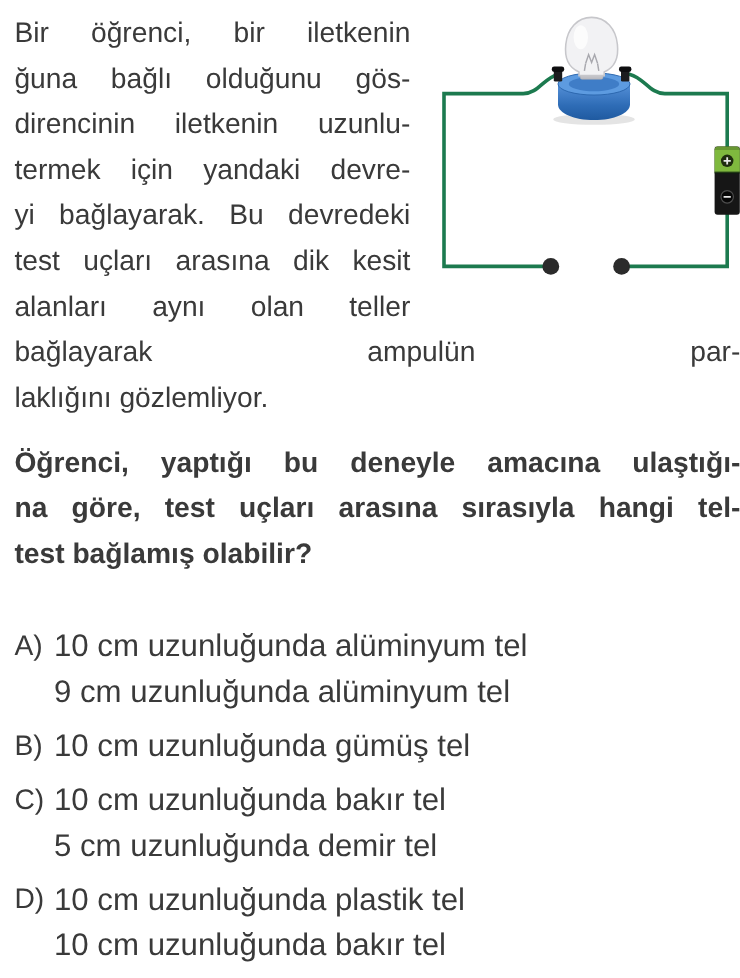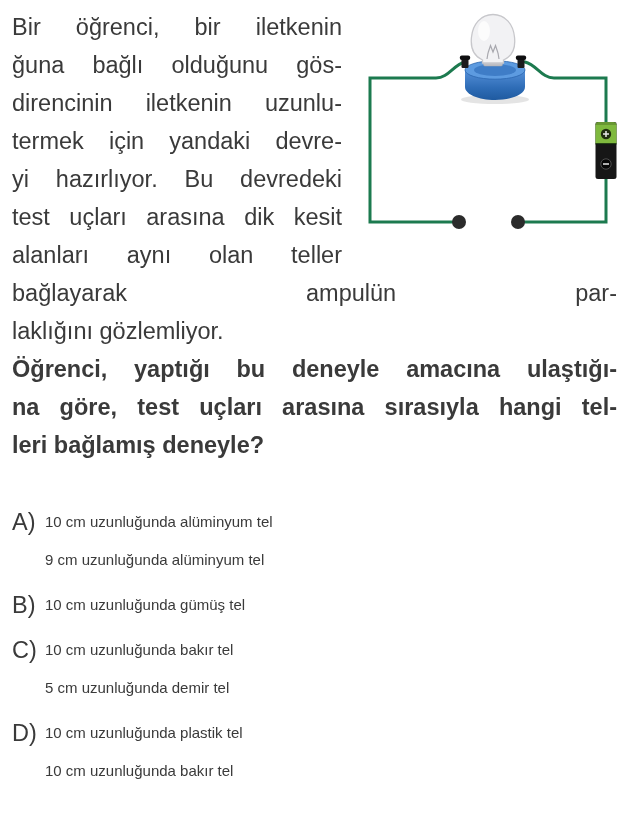--- a/index.html
+++ b/index.html
@@ -27,31 +27,31 @@
   }
 
   .circuit-figure {
     float: right;
     width: 275px;
     height: 236px;
     margin: 0;
   }
   .circuit-figure svg { display: block; width: 100%; height: 100%; }
 
-  .question { font-weight: bold; }
+  .question { margin-top: 16px; font-weight: bold; }
 
   .options { margin-top: 39px; }
   .option { display: flex; margin-bottom: 7px; }
   .opt-label {
     flex: 0 0 33px;
     font-size: 23.5px;
     line-height: 38px;
   }
   .opt-body { flex: 1; }
-  .opt-line { display: block; font-size: 15px; line-height: 38px; }
+  .opt-line { display: block; font-size: 26px; line-height: 38px; }
 
   
   .wire { stroke: var(--wire, #1c7a4f); stroke-width: 3; fill: none; stroke-linecap: round; }
   .dot { fill: var(--dot, #2b2b2b); }
   .socket-top { fill: var(--socket_light, #5d9be0); }
   .batt-cap { fill: var(--battery_cap, #7fb93e); }
   .batt-body { fill: var(--battery_body, #161616); }
   .glass { fill: var(--bulb_glass, #f2f2f4); }
 </style>
 </head>
@@ -112,30 +112,30 @@
           <circle cx="264" cy="156" r="5.2" fill="#070707" stroke="#4d4d4d" stroke-width="1"></circle>
           <path d="M261,156 H267" stroke="#e8e8e8" stroke-width="1.5" fill="none"></path>
         </g>
       </svg>
     </figure>
 
     <div class="line j">Bir öğrenci, bir iletkenin</div>
     <div class="line j">ğuna bağlı olduğunu gös-</div>
     <div class="line j">direncinin iletkenin uzunlu-</div>
     <div class="line j">termek için yandaki devre-</div>
-    <div class="line j">yi hazırlıyor. Bu devredeki</div>
+    <div class="line j">yi bağlayarak. Bu devredeki</div>
     <div class="line j">test uçları arasına dik kesit</div>
     <div class="line j">alanları aynı olan teller bağlayarak ampulün par-</div>
     <div class="line">laklığını gözlemliyor.</div>
   </section>
 
   <section class="question">
     <div class="line j">Öğrenci, yaptığı bu deneyle amacına ulaştığı-</div>
     <div class="line j">na göre, test uçları arasına sırasıyla hangi tel-</div>
-    <div class="line">leri bağlamış deneyle?</div>
+    <div class="line">test bağlamış olabilir?</div>
   </section>
 
   <section class="options">
 
     <div class="option">
       <span class="opt-label">A)</span>
       <span class="opt-body">
         <span class="opt-line">10 cm uzunluğunda alüminyum tel</span>
         <span class="opt-line">9 cm uzunluğunda alüminyum tel</span>
       </span>

